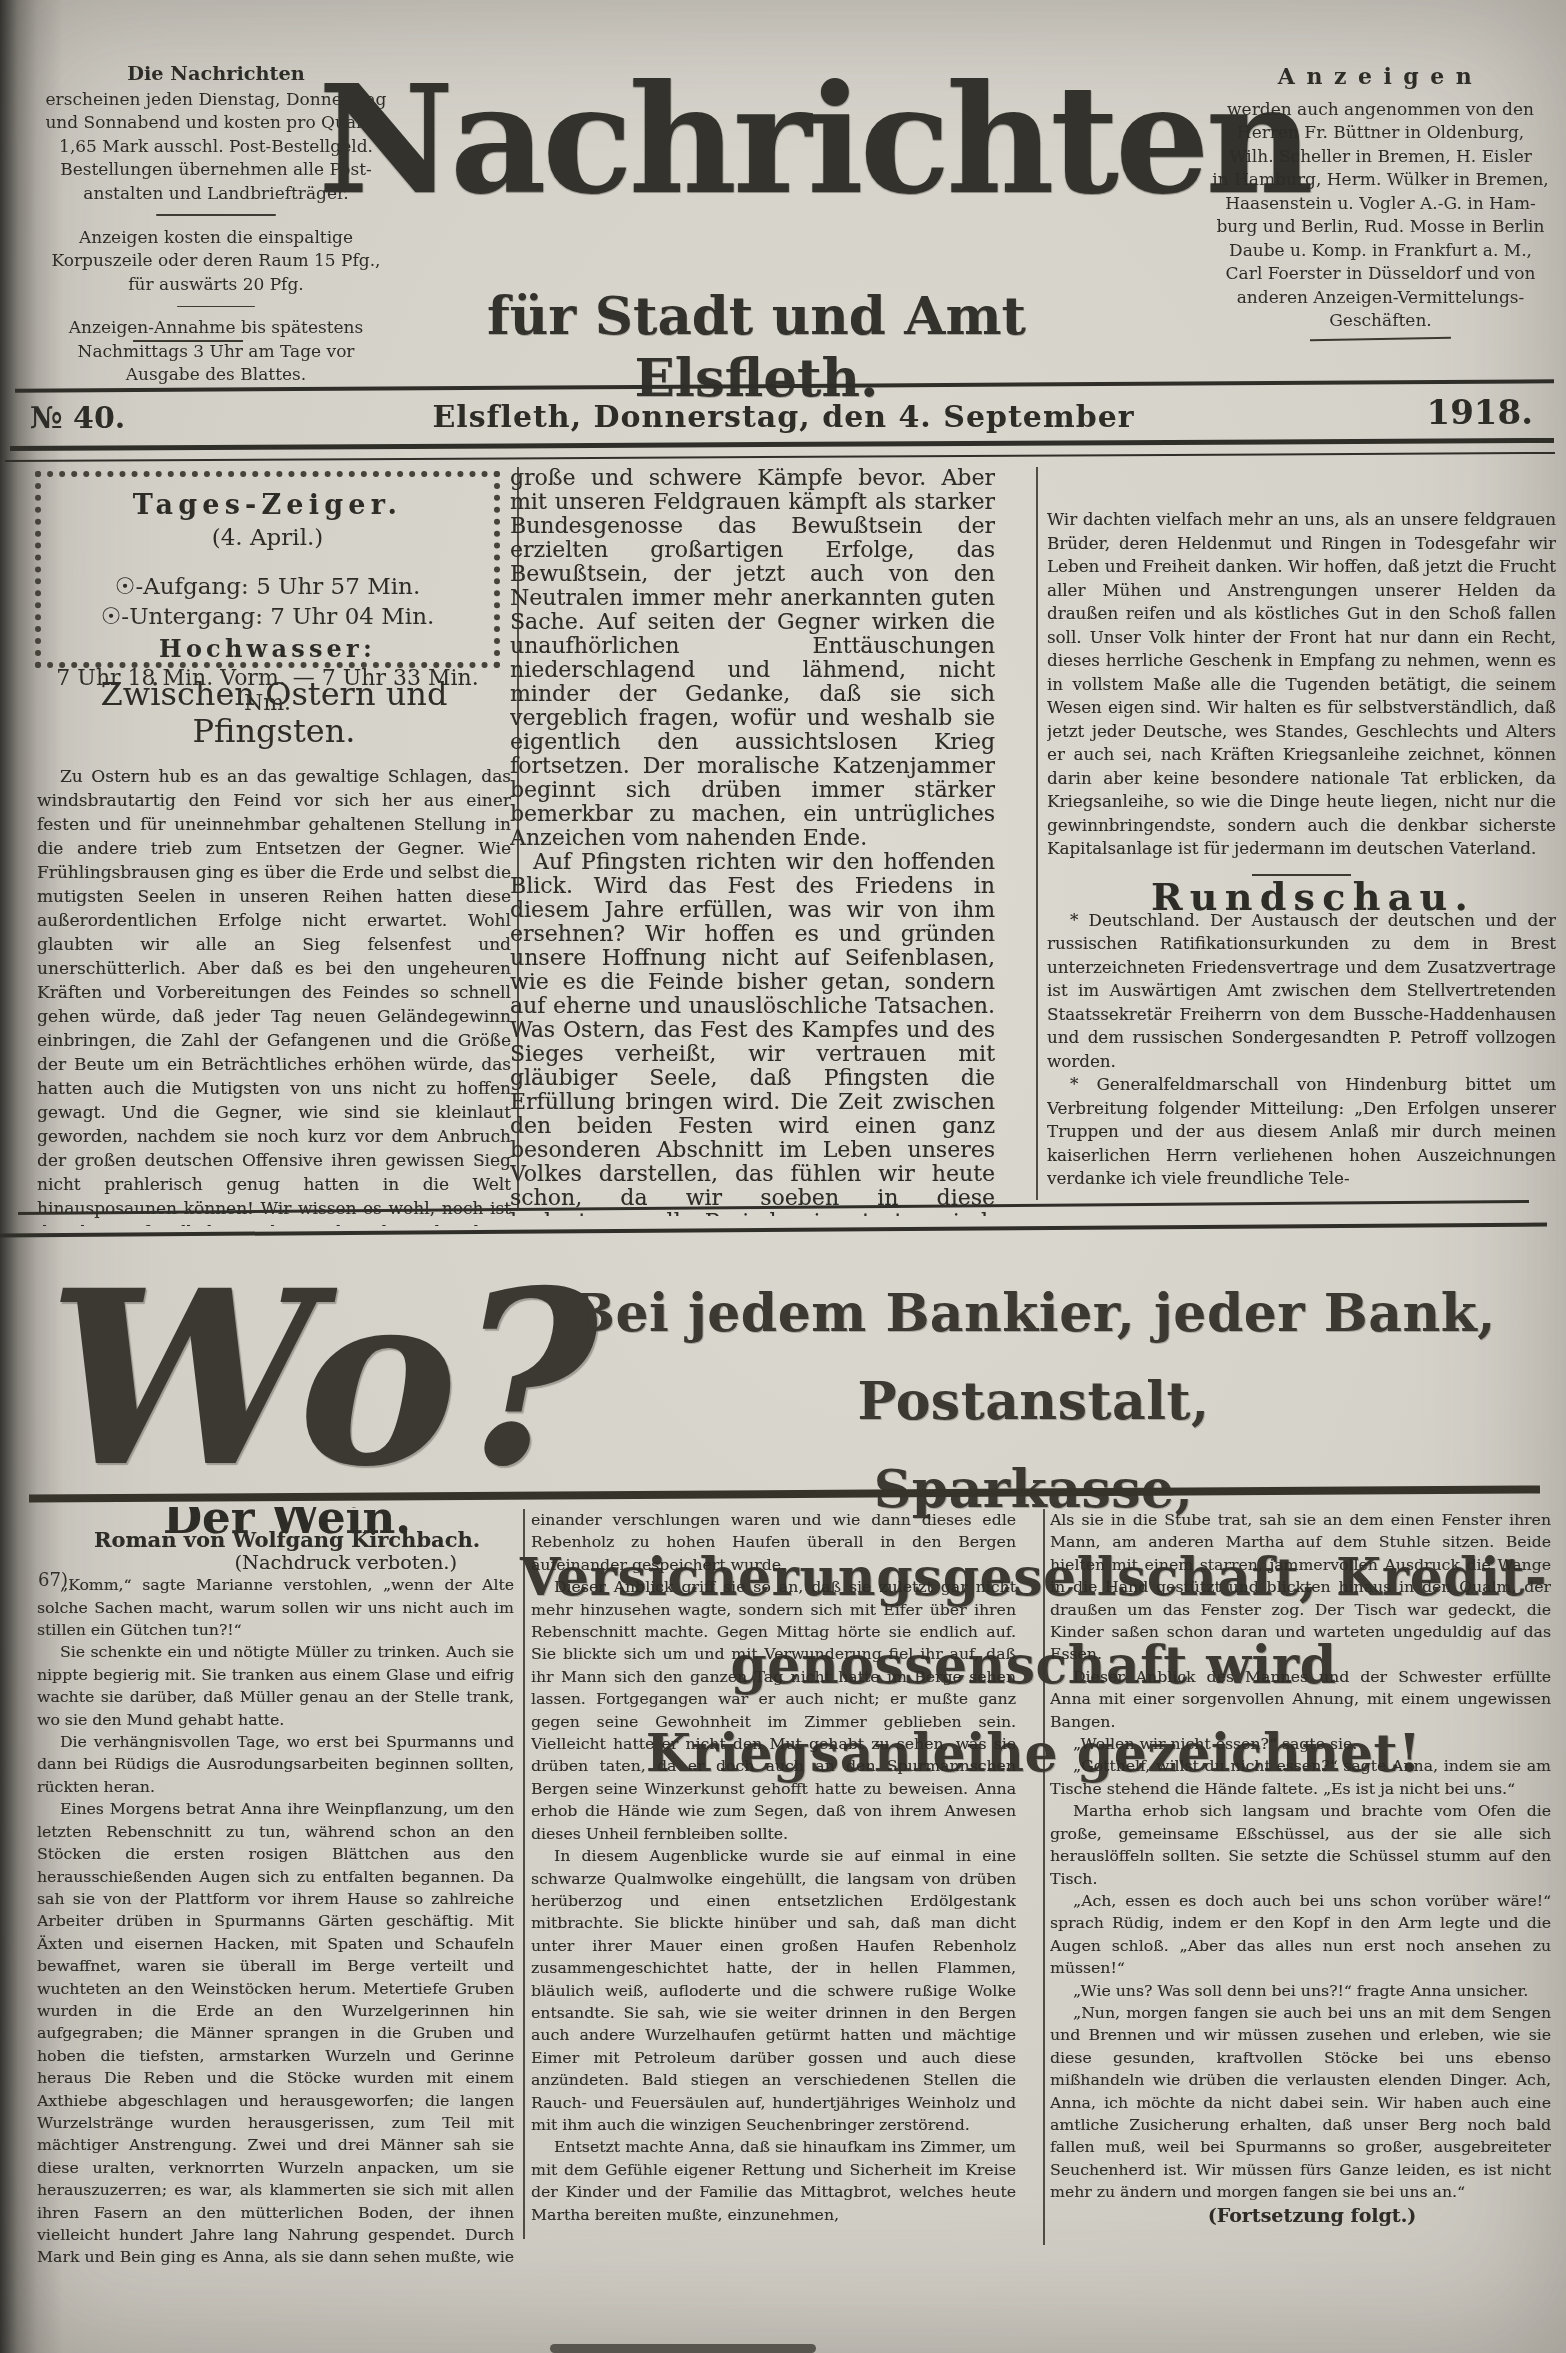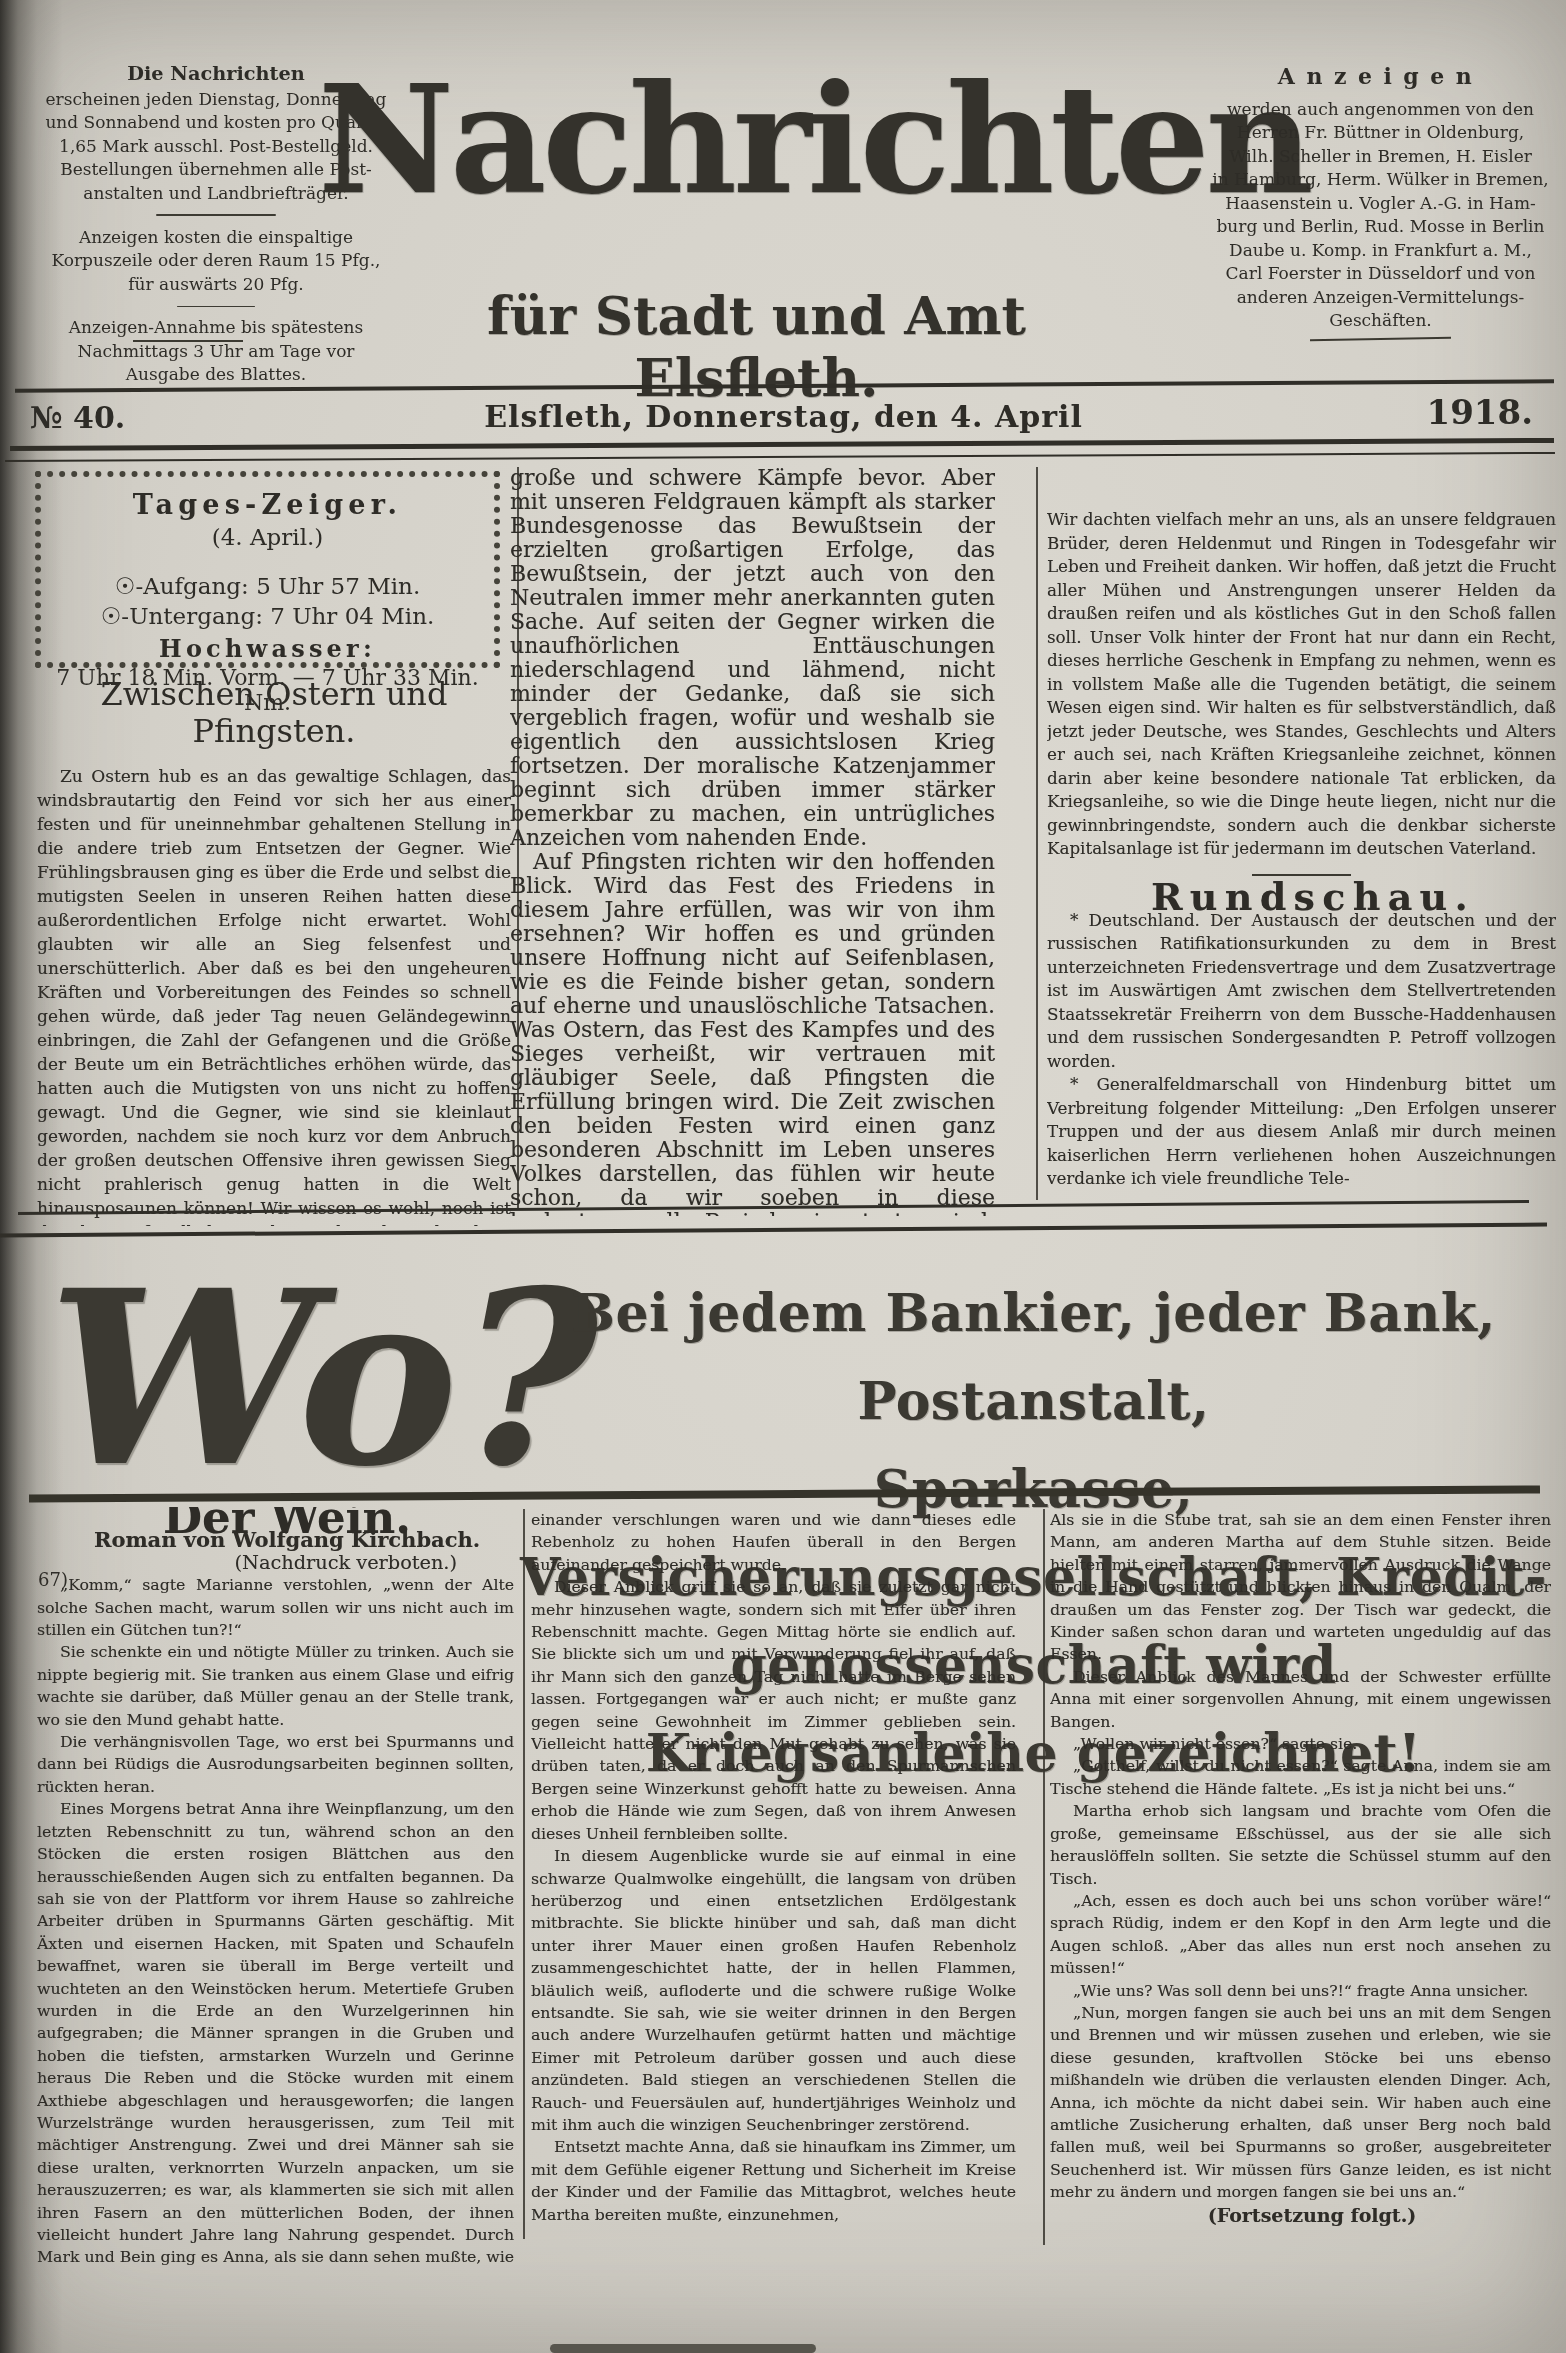--- a/index.html
+++ b/index.html
@@ -122,21 +122,21 @@
     <div>Daube u. Komp. in Frankfurt a. M.,</div>
     <div>Carl Foerster in Düsseldorf und von</div>
     <div>anderen Anzeigen-Vermittelungs-</div>
     <div>Geschäften.</div>
   </div>
   <div class="under-left-box"></div>
   <div class="under-right-box"></div>
 
   <div class="hrule rule-top"></div>
   <div class="issue-no">№ 40.</div>
-  <div class="place-date">Elsfleth, Donnerstag, den 4. April</div>
+  <div class="place-date">Elsfleth, Donnerstag, den 4. September</div>
   <div class="year">1918.</div>
   <div class="hrule rule-mid-a"></div>
   <div class="hrule rule-mid-b"></div>
 
   <div class="tages-box">
     <div class="tz-title">Tages-Zeiger.</div>
     <div class="tz-date">(4. April.)</div>
     <div class="tz-line">☉-Aufgang: 5 Uhr 57 Min.</div>
     <div class="tz-line">☉-Untergang: 7 Uhr 04 Min.</div>
     <div class="tz-label">Hochwasser:</div>

